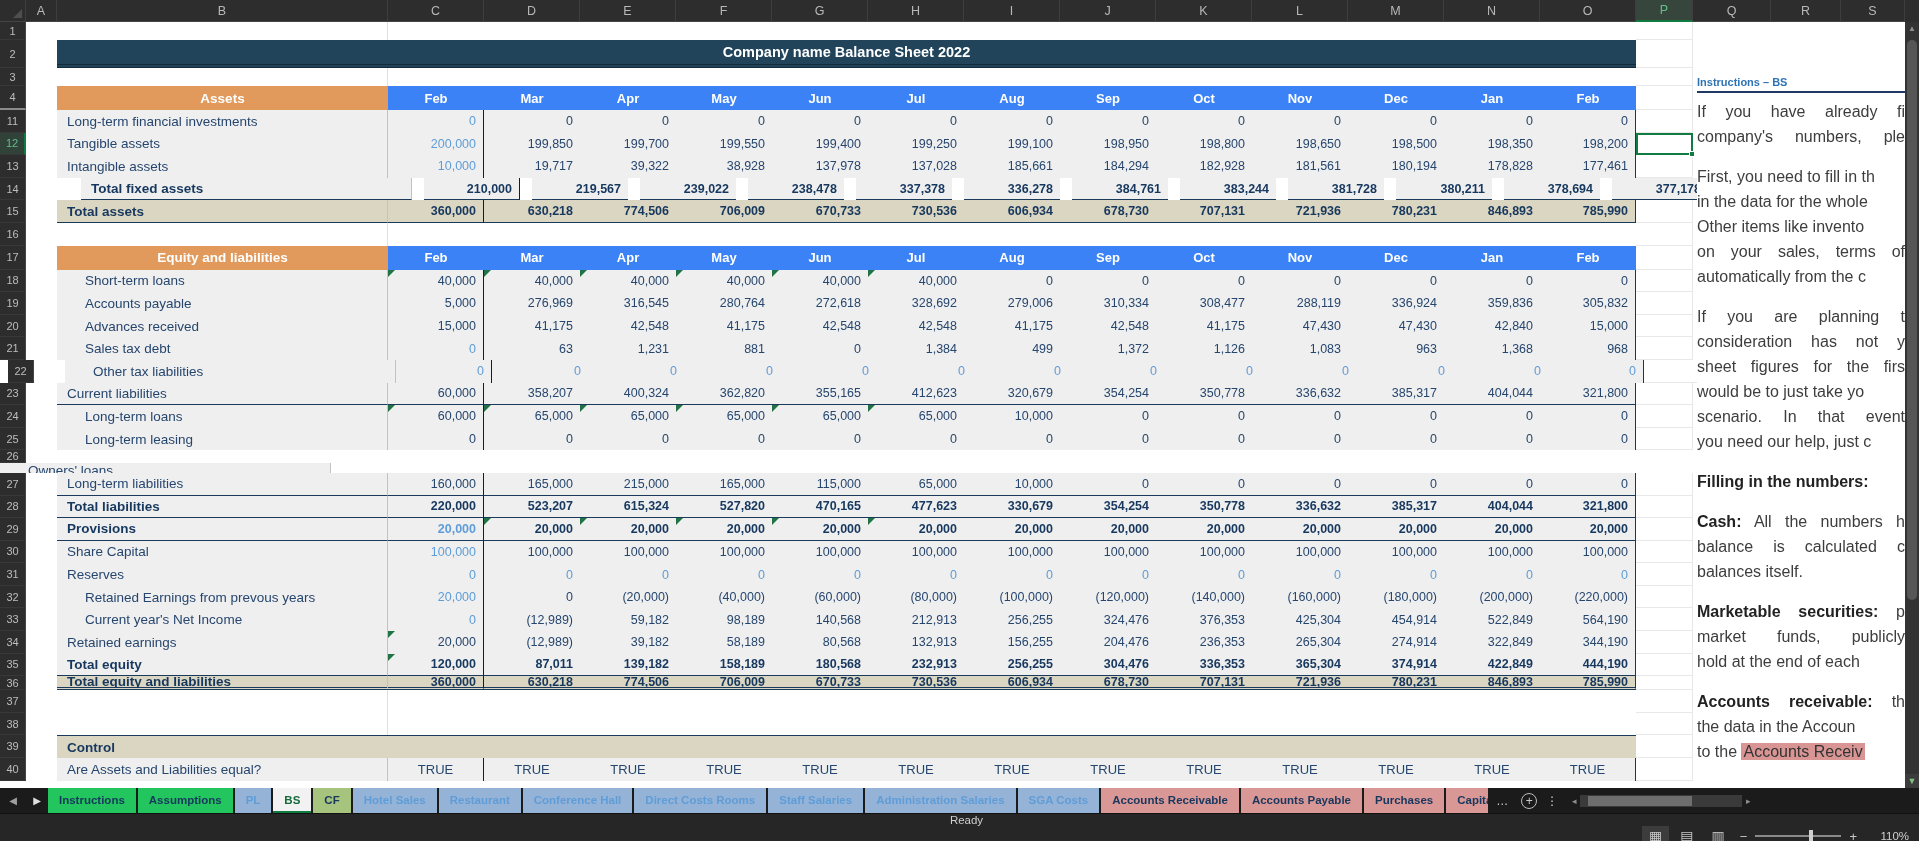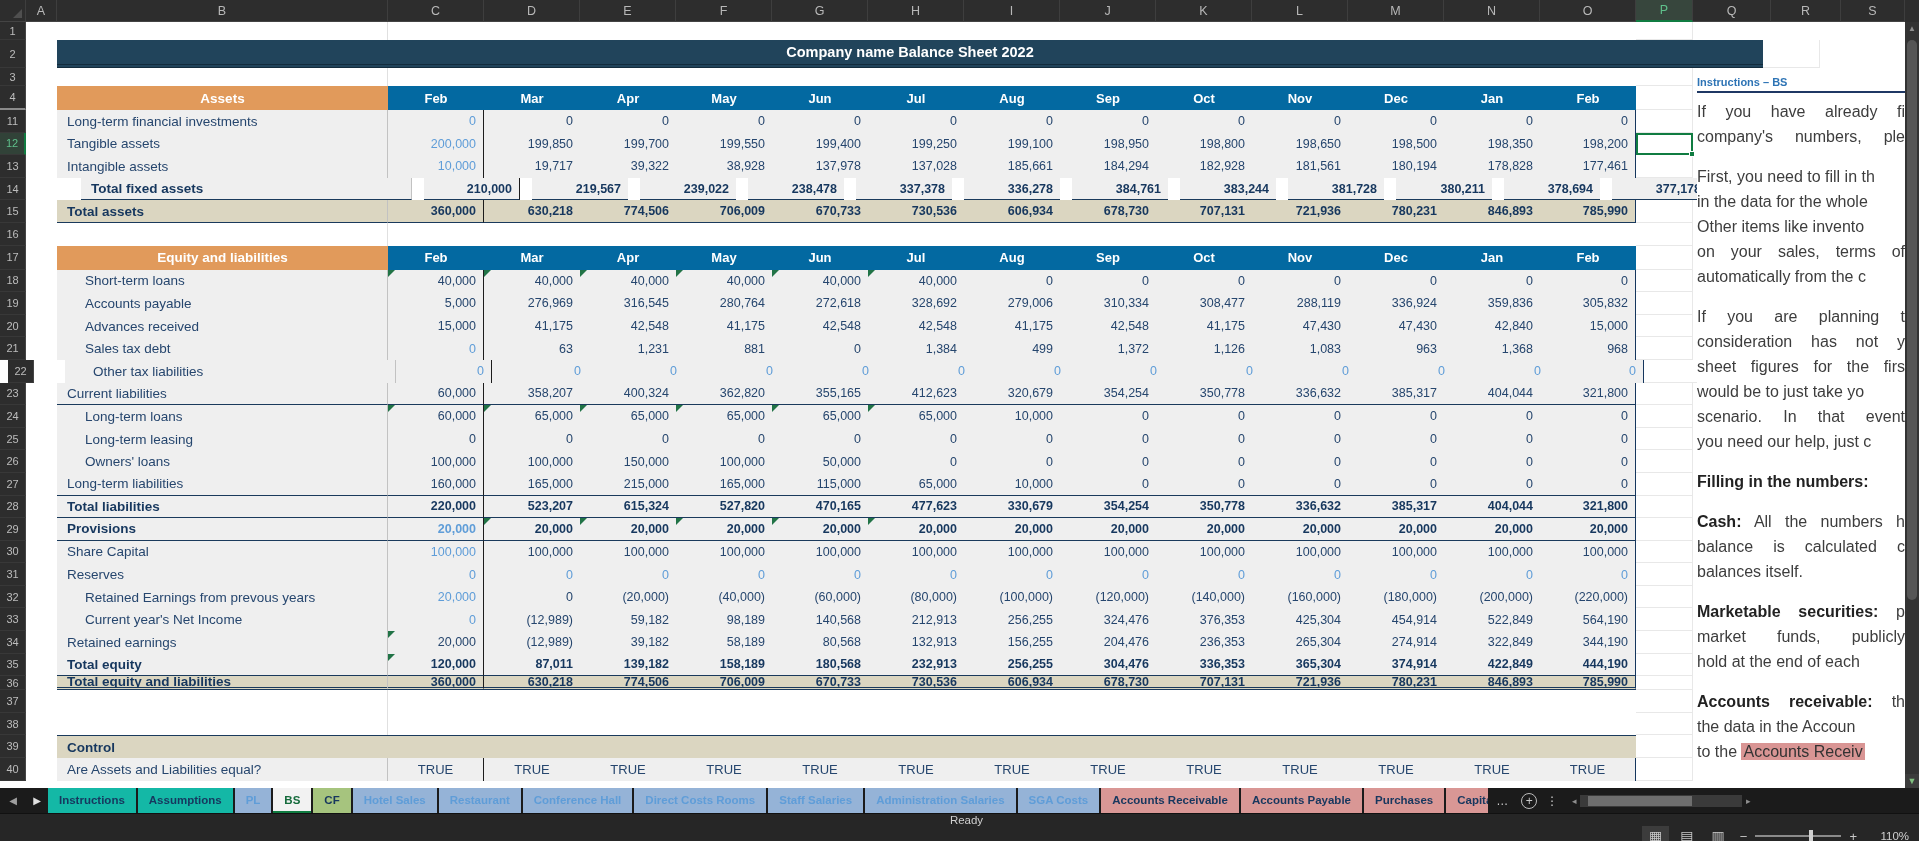--- a/index.html
+++ b/index.html
@@ -34,25 +34,25 @@
   .vcell { width:96px; flex:none; background:#EFEFEF; color:#26466E; font-size:12.5px;
            display:flex; align-items:center; justify-content:flex-end; padding-right:7px; position:relative; }
   .vcell.ctr { justify-content:center; padding-right:0; font-size:13px; }
   .vcell.c0 { border-right:1px solid #1C1C1C; }
   .vcell.cO { border-right:1px solid #16375E; }
   .bold { font-weight:700; color:#16375E !important; }
   .blue { color:#5F9DD8 !important; }
   .tan  { background:#DBD6C1 !important; }
   .bb { border-bottom:1px solid #1A3A5C; }
   .bbthick { border-bottom:3px double #1A3A5C; }
-  .titlebar { width:1706px; flex:none; background:#21445B; color:#fff; font-weight:700; font-size:14.5px;
+  .titlebar { width:1579px; flex:none; background:#21445B; color:#fff; font-weight:700; font-size:14.5px;
               display:flex; align-items:center; justify-content:center; border-bottom:4px double #132C3D; }
   .mhl { width:331px; flex:none; background:#E19A5B; color:#fff; font-weight:700; font-size:13.5px;
          display:flex; align-items:center; justify-content:center; }
-  .mh { width:96px; flex:none; background:#0369a1; color:#fff; font-weight:700; font-size:13px;
+  .mh { width:96px; flex:none; background:#3b82f6; color:#fff; font-weight:700; font-size:13px;
         display:flex; align-items:center; justify-content:center; }
   .ctrlbar { width:1579px; flex:none; background:#DBD6C1; color:#16375E; font-weight:700; font-size:13.5px;
              display:flex; align-items:center; padding-left:10px; border-top:1px solid #1A3A5C; }
   .pcell { width:57px; flex:none; background:#fff; border-right:1px solid #E8E8E8; border-bottom:1px solid #E8E8E8; }
   .qrs { width:212px; flex:none; background:#fff; }
   .tri { position:absolute; top:0; left:0; width:0; height:0;
          border-left:7px solid #217346; border-bottom:7px solid transparent; }
 
   
   #selection { position:absolute; left:1636px; top:132.6px; width:57px; height:22.6px;
@@ -80,21 +80,21 @@
 
   
   #tabbar { position:absolute; left:0; top:788px; width:1919px; height:25px; background:#1B1B1B;
             display:flex; align-items:center; }
   .nav { color:#9E9E9E; font-size:10px; width:26px; text-align:center; flex:none; }
   .nav.r { color:#E0E0E0; width:22px; }
   .nav.l::before { content:'◀'; }
   .nav.r::before { content:'▶'; }
   .tab { flex:none; height:25px; line-height:25px; padding:0 11px; margin-right:2px;
          font-size:11.5px; font-weight:700; color:#17375E; white-space:nowrap; }
-  .tab.purple { background:#14b8a6; }
+  .tab.purple { background:#22c55e; }
   .tab.blue   { background:#95B3D7; }
   .tab.green  { background:#A6C47E; }
   .tab.red    { background:#D99795; }
   .tab.active { background:#F2F2F2; color:#156B3C; border-bottom:2px solid #107C41; }
   .tab.trunc  { width:42px; overflow:hidden; padding-right:0; }
   .tb-ell { color:#CCC; font-size:12px; padding:0 6px; flex:none; }
   .tb-ell::before { content:'…'; }
   .tb-plus { flex:none; width:16px; height:16px; border:1px solid #BBB; border-radius:50%; color:#CCC;
              font-size:12px; line-height:14px; text-align:center; margin:0 7px; }
   .tb-plus::before { content:'+'; }
@@ -476,21 +476,21 @@
         <div class="vcell">0</div>
         <div class="vcell">0</div>
         <div class="vcell">0</div>
         <div class="vcell">0</div>
         <div class="vcell">0</div>
         <div class="vcell">0</div>
         <div class="vcell cO">0</div>
         <div class="pcell"></div>
         <div class="qrs"></div>
       </div>
-      <div class="row" style="height: 22.6px;">
+      <div class="row" style="height: 22.6px; flex-direction: column;">
         <div class="gut">26</div>
         <div class="cA"></div>
         <div class="bcell ind1">Owners' loans</div>
         <div class="vcell c0">100,000</div>
         <div class="vcell">100,000</div>
         <div class="vcell">150,000</div>
         <div class="vcell">100,000</div>
         <div class="vcell">50,000</div>
         <div class="vcell">0</div>
         <div class="vcell">0</div>

